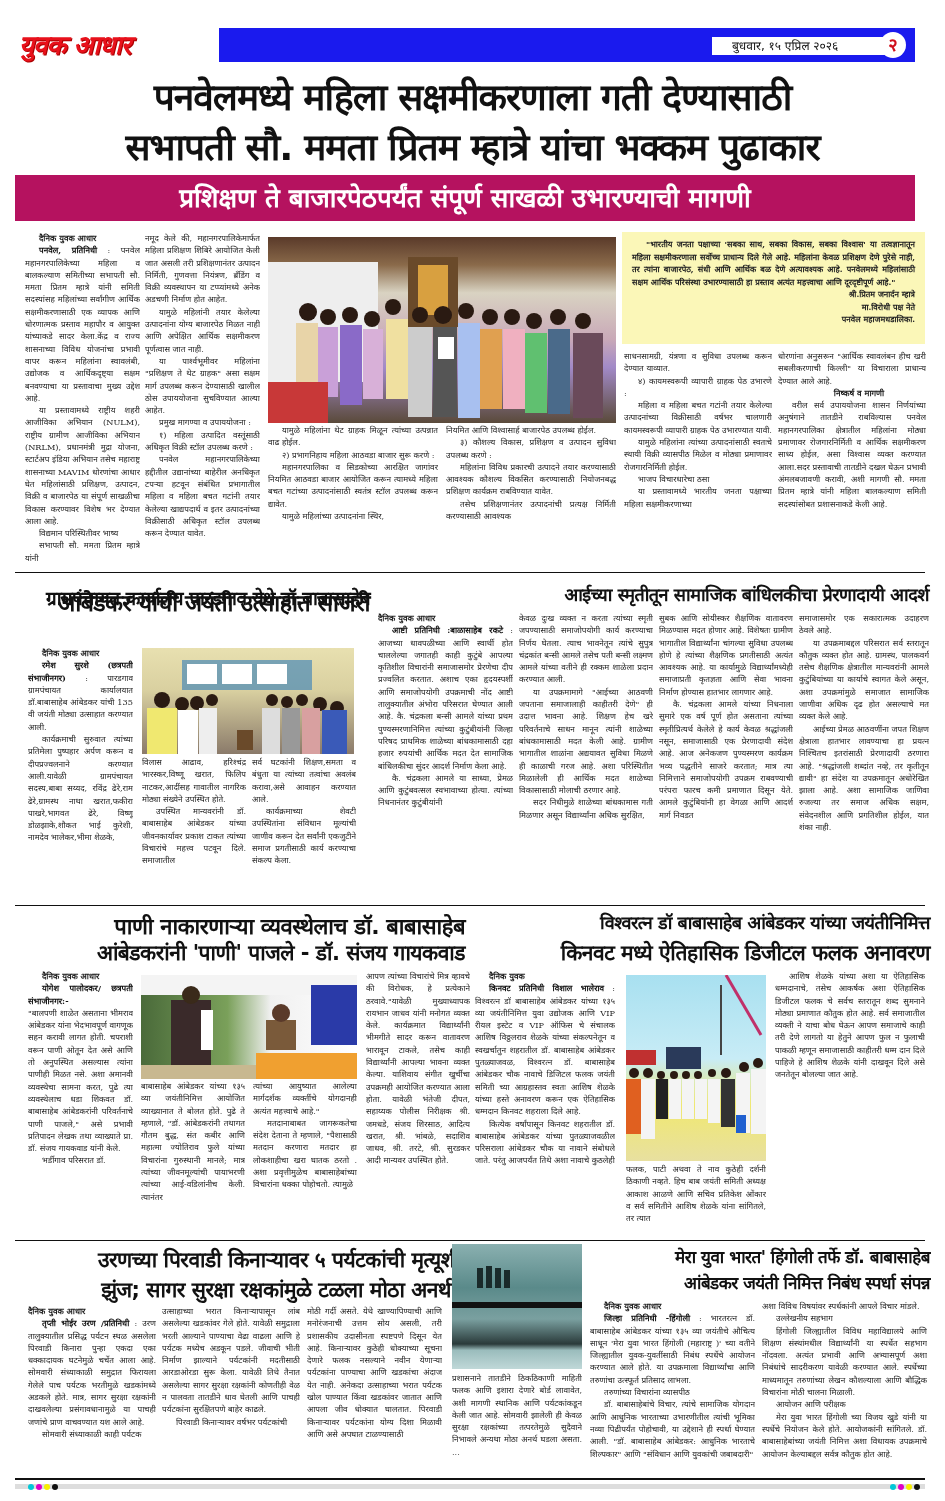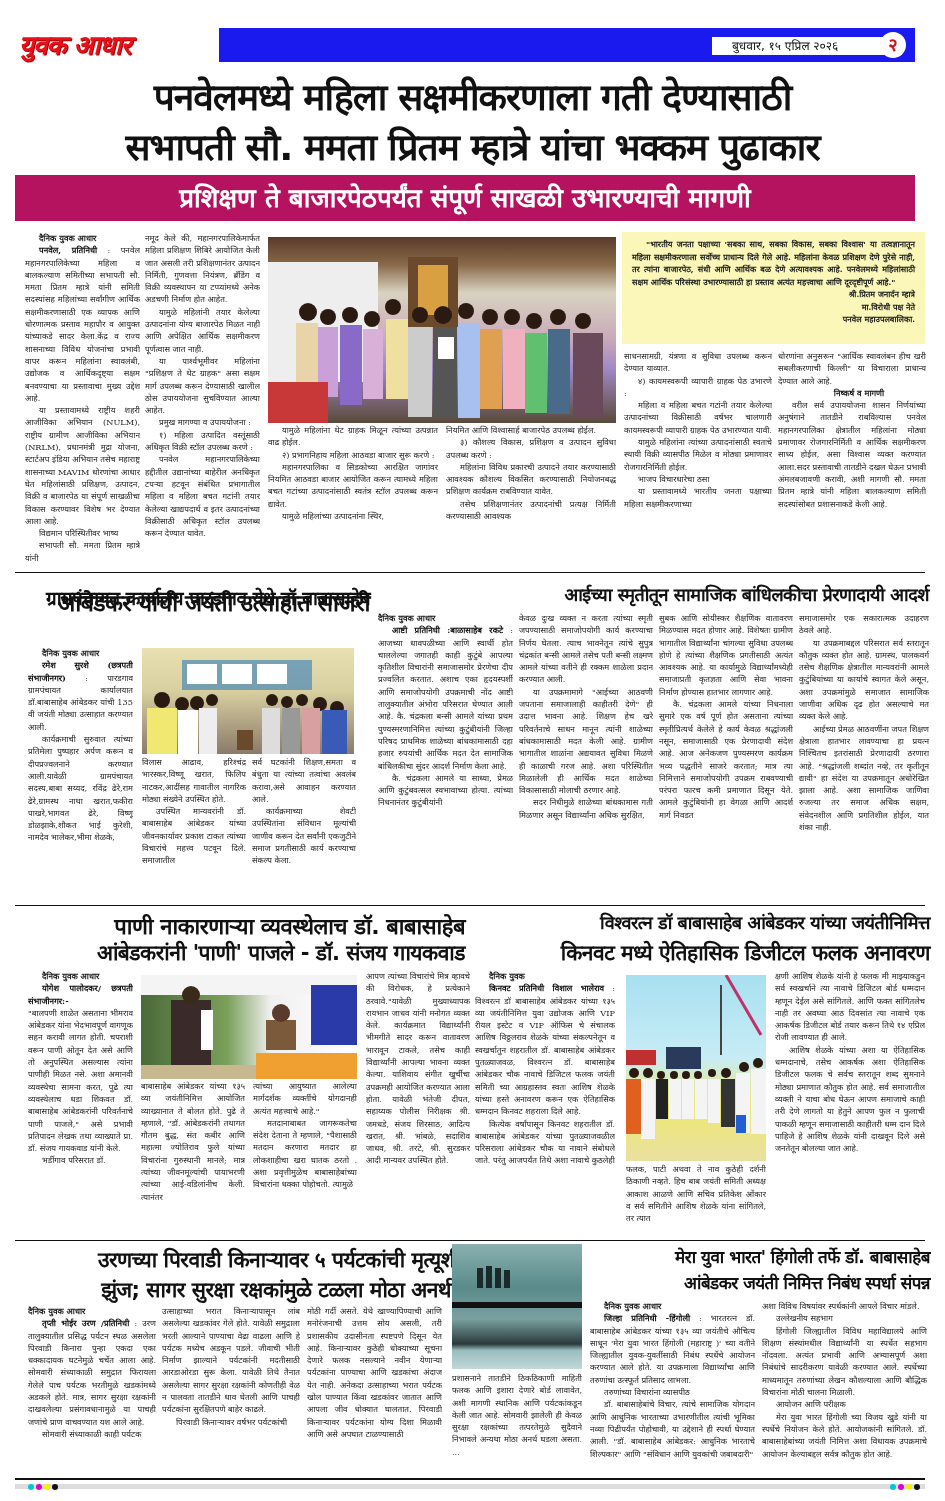--- a/index.html
+++ b/index.html
@@ -102,21 +102,21 @@
   <p style="text-indent:0">नियमित आणि विश्वासार्ह बाजारपेठ उपलब्ध होईल.</p>
   <p>३) कौशल्य विकास, प्रशिक्षण व उत्पादन सुविधा उपलब्ध करणे :</p>
   <p>महिलांना विविध प्रकारची उत्पादने तयार करण्यासाठी आवश्यक कौशल्य विकसित करण्यासाठी नियोजनबद्ध प्रशिक्षण कार्यक्रम राबविण्यात यावेत.</p>
   <p>तसेच प्रशिक्षणानंतर उत्पादनांची प्रत्यक्ष निर्मिती करण्यासाठी आवश्यक</p>
 </div>
 
 <div class="abs quote">
   <p style="text-indent:14px;font-weight:bold">"भारतीय जनता पक्षाच्या 'सबका साथ, सबका विकास, सबका विश्वास' या तत्वज्ञानातून महिला सक्षमीकरणाला सर्वोच्च प्राधान्य दिले गेले आहे. महिलांना केवळ प्रशिक्षण देणे पुरेसे नाही, तर त्यांना बाजारपेठ, संधी आणि आर्थिक बळ देणे अत्यावश्यक आहे. पनवेलमध्ये महिलांसाठी सक्षम आर्थिक परिसंस्था उभारण्यासाठी हा प्रस्ताव अत्यंत महत्त्वाचा आणि दूरदृष्टीपूर्ण आहे."</p>
   <div class="sig">श्री.प्रितम जनार्दन म्हात्रे</div>
   <div class="sig">मा.विरोधी पक्ष नेते</div>
-  <div class="sig">पनवेल महाउपलबालिका.</div>
+  <div class="sig">पनवेल महाजमधडालिका.</div>
 </div>
 
 <div class="abs col" style="left:624px;top:350px;width:148px;height:215px">
   <p style="text-indent:0">साधनसामग्री, यंत्रणा व सुविधा उपलब्ध करून देण्यात याव्यात.</p>
   <p>४) कायमस्वरूपी व्यापारी ग्राहक पेठ उभारणे :</p>
   <p>महिला व महिला बचत गटांनी तयार केलेल्या उत्पादनांच्या विक्रीसाठी वर्षभर चालणारी कायमस्वरूपी व्यापारी ग्राहक पेठ उभारण्यात यावी.</p>
   <p>यामुळे महिलांना त्यांच्या उत्पादनांसाठी स्वतःचे स्थायी विक्री व्यासपीठ मिळेल व मोठ्या प्रमाणावर रोजगारनिर्मिती होईल.</p>
   <p>भाजप विचारधारेचा ठसा</p>
   <p>या प्रस्तावामध्ये भारतीय जनता पक्षाच्या महिला सक्षमीकरणाच्या</p>
 </div>
@@ -262,21 +262,20 @@
       <rect x="95" y="104" width="14" height="48" fill="#333"></rect>
       <rect x="110" y="98" width="14" height="60" fill="#f4f4f4"></rect>
       <rect x="125" y="94" width="15" height="65" fill="#f4f4f4"></rect>
     <rect x="110" y="140" width="10" height="18" fill="#2060d0"></rect>
   </svg>
 </div>
 <div class="abs col" style="left:626px;top:1163px;width:140px;height:65px">
   <p style="text-indent:0">फलक, पाटी अथवा ते नाव कुठेही दर्शनी ठिकाणी नव्हते. हिच बाब जयंती समिती अध्यक्ष आकाश आळणे आणि सचिव प्रतिकेश ओंकार व सर्व समितीने आशिष शेळके यांना सांगितले, तर त्यात</p>
 </div>
 <div class="abs col" style="left:775px;top:970px;width:150px;height:258px">
-  <p style="text-indent:0">क्षणी आशिष शेळके यांनी हे फलक मी माझ्याकडुन सर्व स्वखर्चाने त्या नावाचे डिजिटल बोर्ड धम्मदान म्हणून देईल असे सांगितले. आणि फक्त सांगितलेच नाही तर अवघ्या आठ दिवसांत त्या नावाचे एक आकर्षक डिजीटल बोर्ड तयार करून तिथे १४ एप्रिल रोजी लावण्यात ही आले.</p>
   <p>आशिष शेळके यांच्या अशा या ऐतिहासिक धम्मदानाचे, तसेच आकर्षक अशा ऐतिहासिक डिजीटल फलक चे सर्वच स्तरातून शब्द सुमनाने मोठ्या प्रमाणात कौतुक होत आहे. सर्व समाजातील व्यक्ती ने याचा बोध घेऊन आपण समाजाचे काही तरी देणे लागतो या हेतुने आपण फुल न फुलाची पाकळी म्हणून समाजासाठी काहीतरी धम्म दान दिले पाहिजे हे आशिष शेळके यांनी दाखवून दिले असे जनतेतून बोलल्या जात आहे.</p>
 </div>
 
 <div class="abs rule" style="top:1240px;width:910px;height:1px"></div>
 
 <div class="abs h2" style="left:15px;top:1245px;width:445px;font-size:21px">उरणच्या पिरवाडी किनाऱ्यावर ५ पर्यटकांची मृत्यूशी</div>
 <div class="abs h2" style="left:15px;top:1275px;width:445px;font-size:21px">झुंज; सागर सुरक्षा रक्षकांमुळे टळला मोठा अनर्थ!</div>
 <div class="abs col" style="left:28px;top:1305px;width:128px;height:172px">
   <div style="font-weight:bold;text-indent:0">दैनिक युवक आधार</div>
   <p><b>तृप्ती भोईर उरण /प्रतिनिधी</b> <span>: उरण तालुक्यातील प्रसिद्ध पर्यटन स्थळ असलेला पिरवाडी किनारा पुन्हा एकदा एका धक्कादायक घटनेमुळे चर्चेत आला आहे. सोमवारी संध्याकाळी समुद्रात फिरायला गेलेले पाच पर्यटक भरतीमुळे खडकांमध्ये अडकले होते. मात्र, सागर सुरक्षा रक्षकांनी दाखवलेल्या प्रसंगावधानामुळे या पाचही जणांचे प्राण वाचवण्यात यश आले आहे.</span></p>

